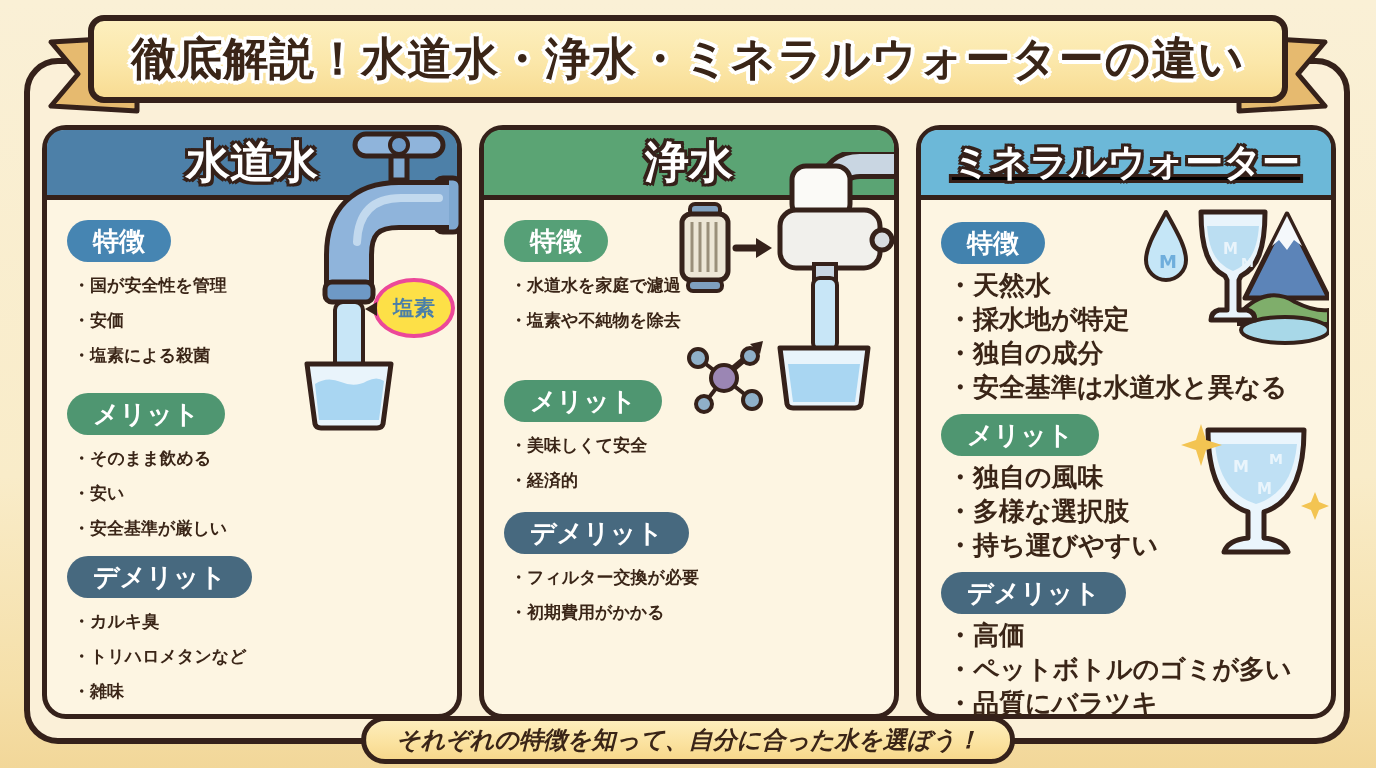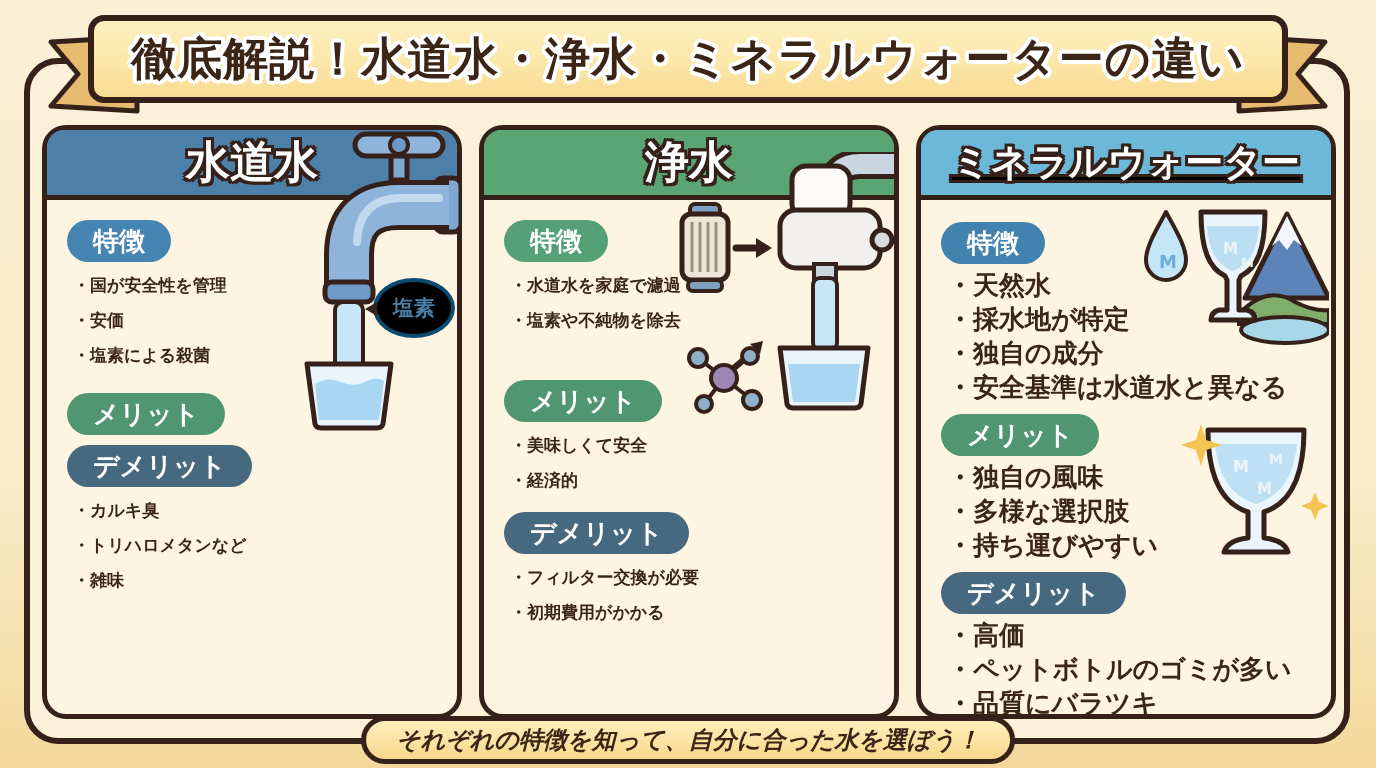--- a/index.html
+++ b/index.html
@@ -83,21 +83,21 @@
 
   
   .illus{position:absolute;z-index:3;pointer-events:none;}
   .illus-faucet{right:-2px;top:-8px;}
   .illus-purifier{right:0;top:22px;}
   .illus-mineral-top{right:2px;top:72px;}
   .illus-sparkle-glass{right:0;top:290px;}
 
   .callout{
     position:absolute;z-index:4;right:2px;top:148px;width:74px;height:52px;
-    background:#000000;border:4px solid #0c4a6e;border-radius:50%;
+    background:#fde047;border:4px solid #ec4899;border-radius:50%;
     display:flex;align-items:center;justify-content:center;
     font-size:21px;color:#4A7FA8;
   }
   .callout::before{
     content:"";position:absolute;left:-12px;top:20px;width:0;height:0;
     border-top:7px solid transparent;border-bottom:7px solid transparent;
     border-right:12px solid #35211A;
   }
 
   
@@ -151,20 +151,25 @@
       <div class="sec sec-feature">
         <span class="badge badge-feature-tap">特徴</span>
         <ul class="items">
           <li>国が安全性を管理</li>
           <li>安価</li>
           <li>塩素による殺菌</li>
         </ul>
       </div>
       <div class="sec sec-merit">
         <span class="badge badge-merit">メリット</span>
+        <ul class="items">
+          <li>そのまま飲める</li>
+          <li>安い</li>
+          <li>安全基準が厳しい</li>
+        </ul>
       </div>
       <div class="sec sec-demerit">
         <span class="badge badge-demerit">デメリット</span>
         <ul class="items">
           <li>カルキ臭</li>
           <li>トリハロメタンなど</li>
           <li>雑味</li>
         </ul>
       </div>
     </div>

